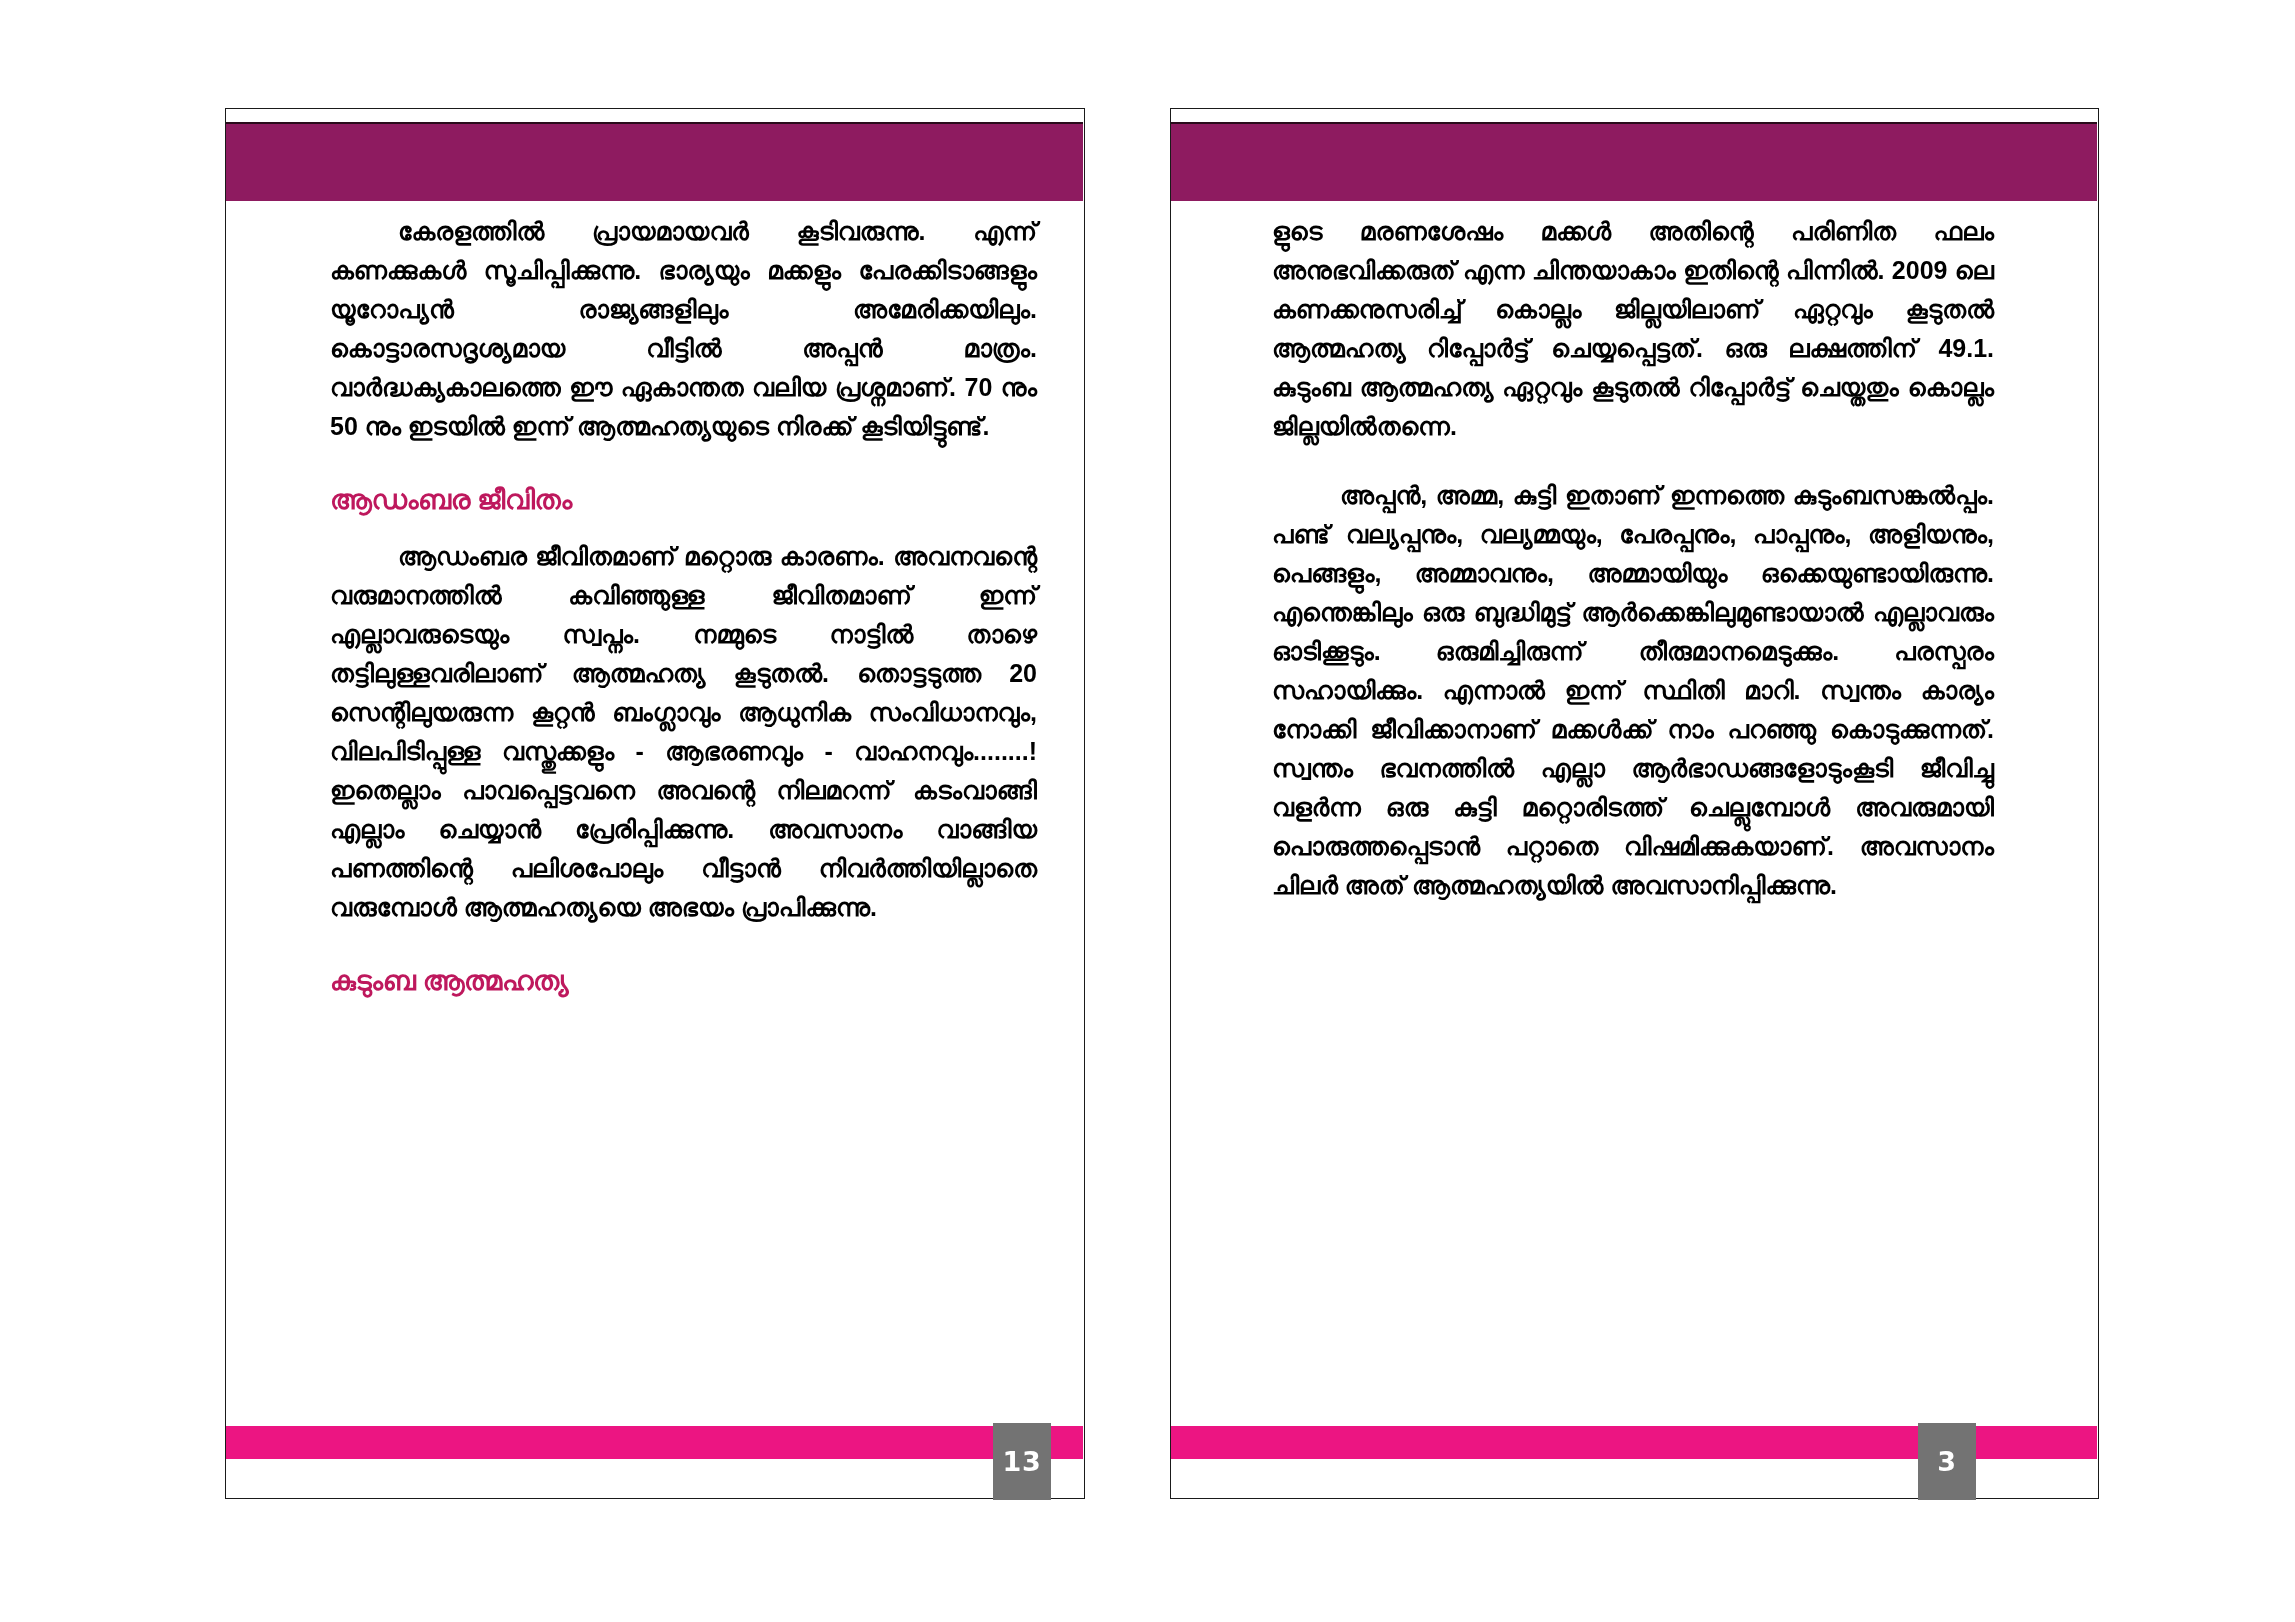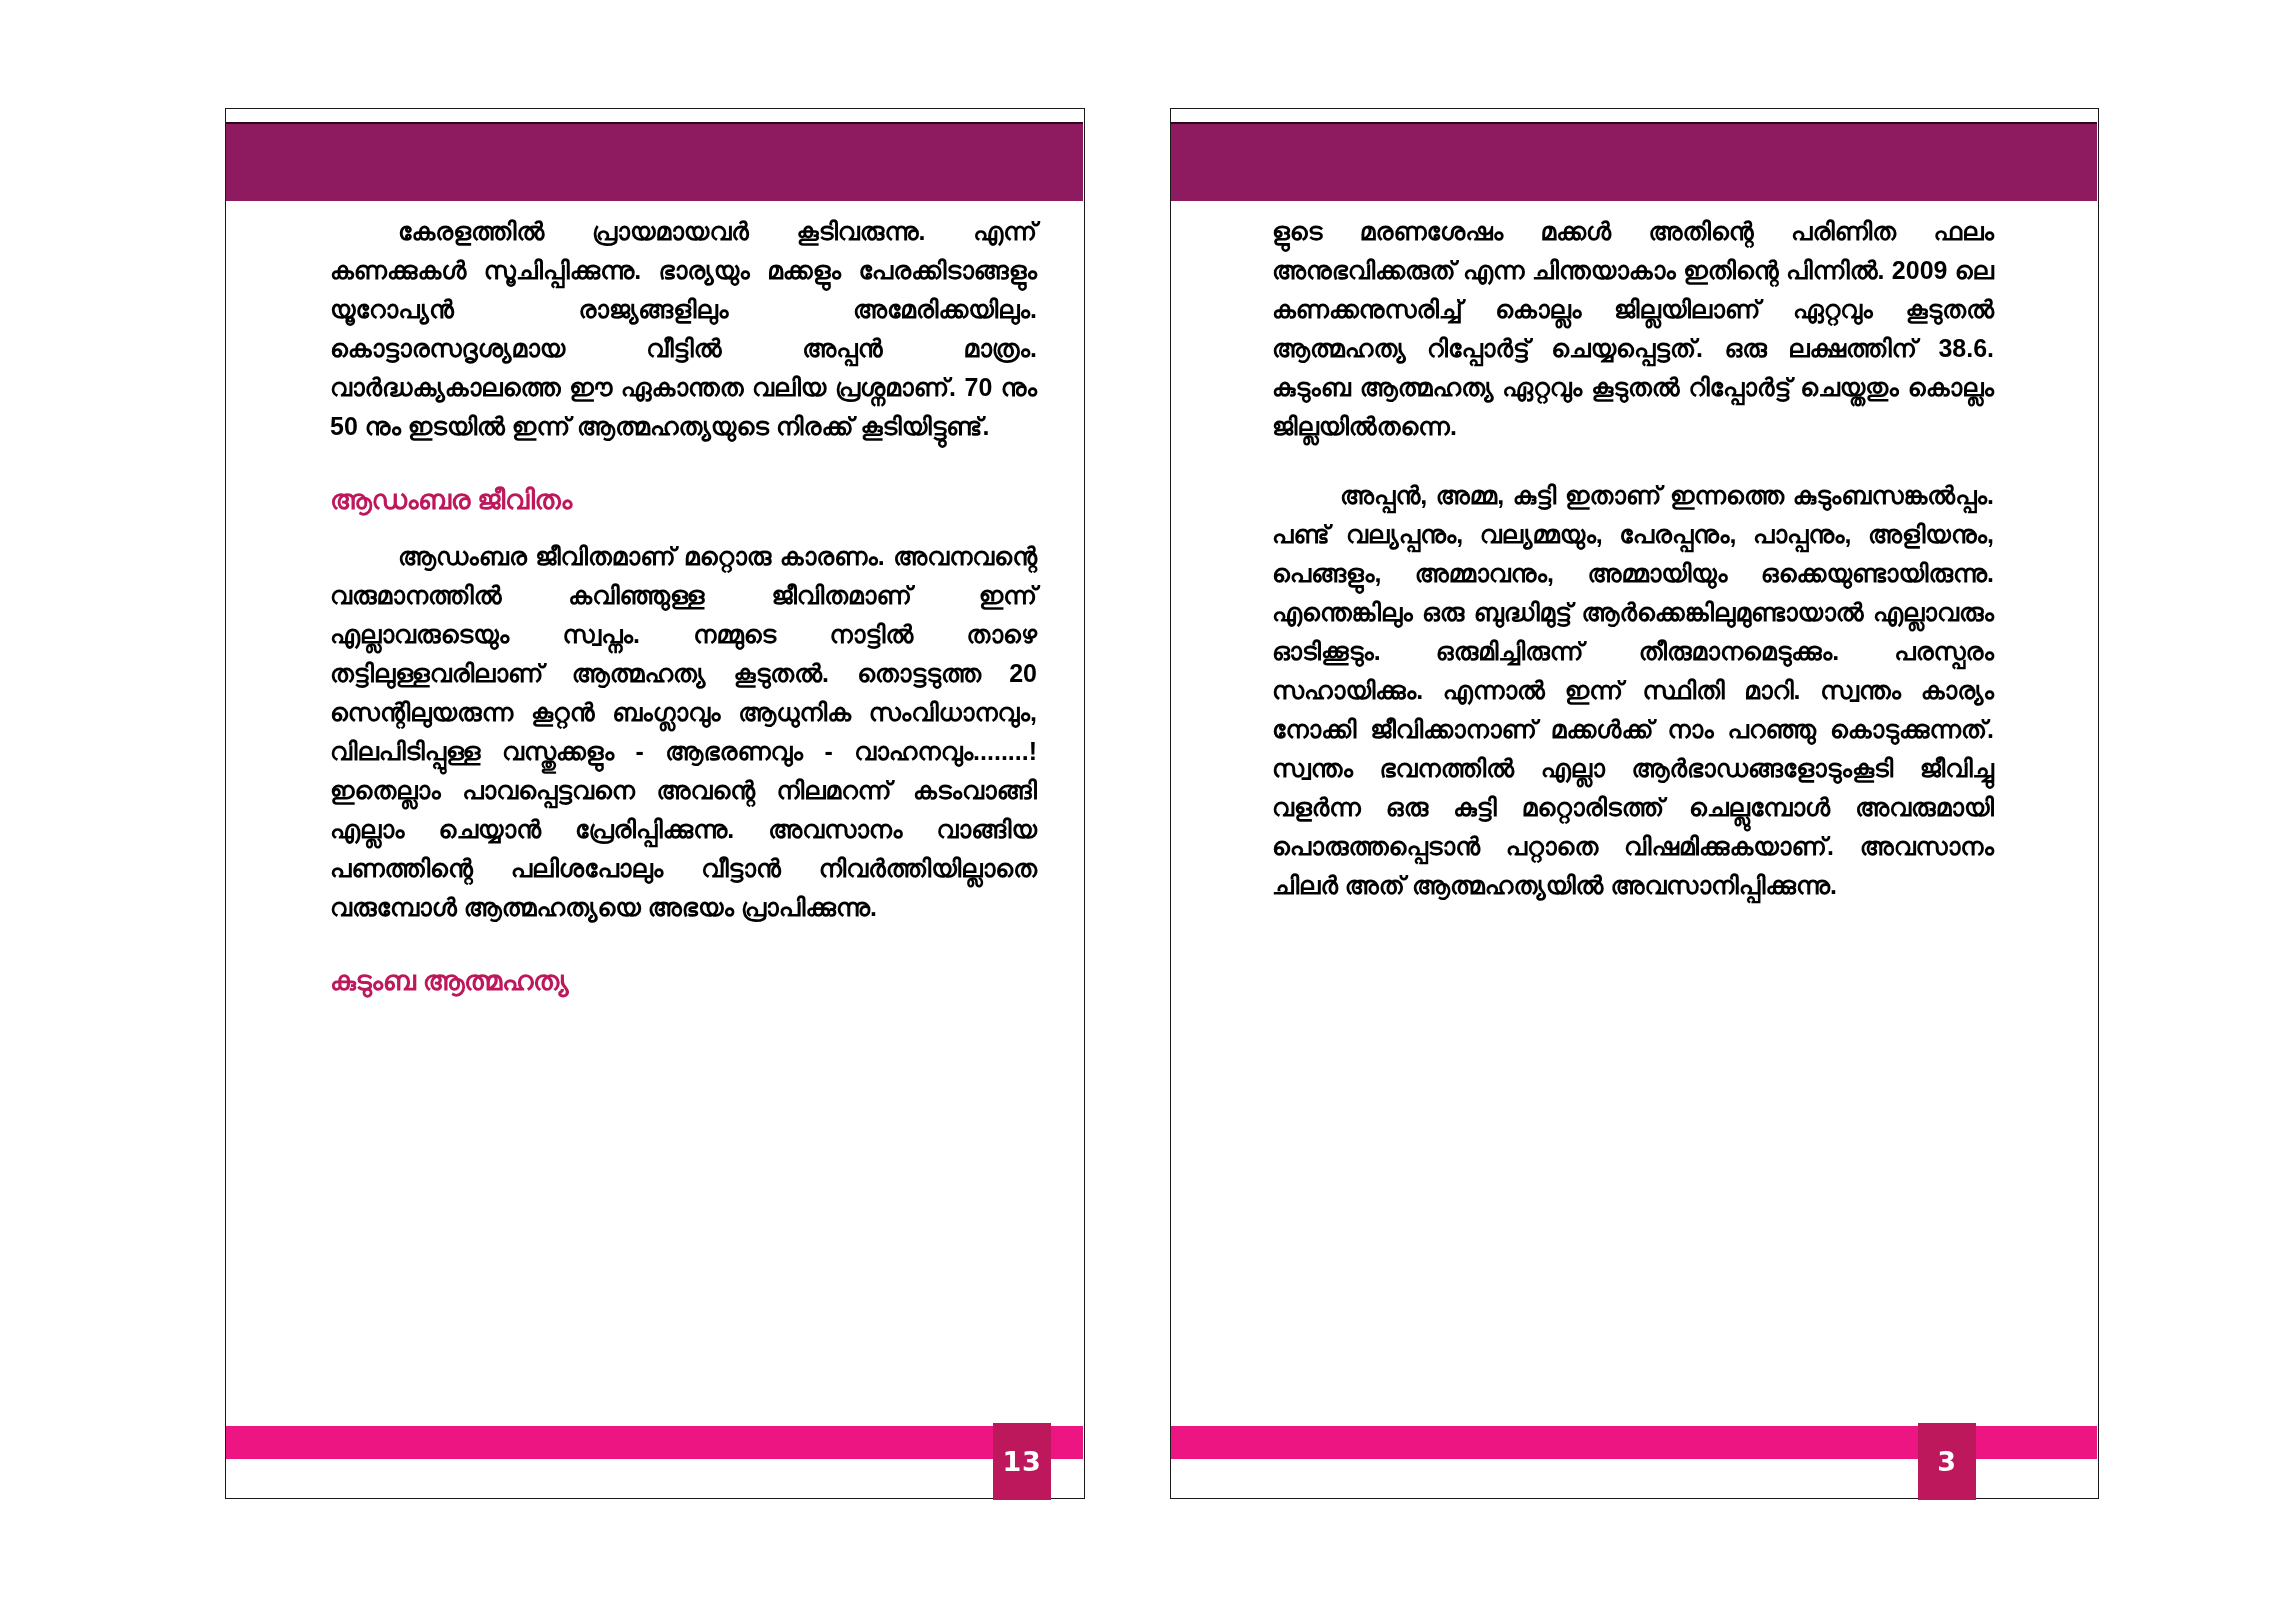--- a/index.html
+++ b/index.html
@@ -53,21 +53,21 @@
     background: #ec1582;
   }
   .bottom-band.left  { left: 226px;  top: 1426px; width: 857px; }
   .bottom-band.right { left: 1171px; top: 1426px; width: 926px; }
 
   
   .folio {
     position: absolute;
     width: 58px;
     height: 77px;
-    background: #be185d;
+    background: #737373;
     color: #ffffff;
     font-size: 27px;
     font-weight: bold;
     font-family: "DejaVu Sans", sans-serif;
     display: flex;
     align-items: center;
     justify-content: center;
     letter-spacing: 0.8px;
   }
   .folio.left  { left: 993px; top: 1423px; }
@@ -126,20 +126,20 @@
     <p class="section-head">കുടുംബ ആത്മഹത്യ</p>
 
   </div>
 
   <div class="page right"></div>
   <div class="top-band right"></div>
   <div class="bottom-band right"></div>
   <div class="folio right">3</div>
 
   <div class="col right">
-    <p class="para" style="text-indent:0">ളുടെ മരണശേഷം മക്കൾ അതിന്റെ പരിണിത ഫലം അനുഭവിക്കരുത് എന്ന ചിന്തയാകാം ഇതിന്റെ പിന്നിൽ. 2009 ലെ കണക്കനുസരിച്ച് കൊല്ലം ജില്ലയിലാണ് ഏറ്റവും കൂടുതൽ ആത്മഹത്യ റിപ്പോർട്ട് ചെയ്യപ്പെട്ടത്. ഒരു ലക്ഷത്തിന് 38.6. കുടുംബ ആത്മഹത്യ ഏറ്റവും കൂടുതൽ റിപ്പോർട്ട് ചെയ്തതും കൊല്ലം ജില്ലയിൽതന്നെ.</p>
+    <p class="para" style="text-indent:0">ളുടെ മരണശേഷം മക്കൾ അതിന്റെ പരിണിത ഫലം അനുഭവിക്കരുത് എന്ന ചിന്തയാകാം ഇതിന്റെ പിന്നിൽ. 2009 ലെ കണക്കനുസരിച്ച് കൊല്ലം ജില്ലയിലാണ് ഏറ്റവും കൂടുതൽ ആത്മഹത്യ റിപ്പോർട്ട് ചെയ്യപ്പെട്ടത്. ഒരു ലക്ഷത്തിന് 49.1. കുടുംബ ആത്മഹത്യ ഏറ്റവും കൂടുതൽ റിപ്പോർട്ട് ചെയ്തതും കൊല്ലം ജില്ലയിൽതന്നെ.</p>
 
     <p class="para">അപ്പൻ, അമ്മ, കുട്ടി ഇതാണ് ഇന്നത്തെ കുടുംബസങ്കൽപ്പം. പണ്ട് വല്യപ്പനും, വല്യമ്മയും, പേരപ്പനും, പാപ്പനും, അളിയനും, പെങ്ങളും, അമ്മാവനും, അമ്മായിയും ഒക്കെയുണ്ടായിരുന്നു. എന്തെങ്കിലും ഒരു ബുദ്ധിമുട്ട് ആർക്കെങ്കിലുമുണ്ടായാൽ എല്ലാവരും ഓടിക്കൂടും. ഒരുമിച്ചിരുന്ന് തീരുമാനമെടുക്കും. പരസ്പരം സഹായിക്കും. എന്നാൽ ഇന്ന് സ്ഥിതി മാറി. സ്വന്തം കാര്യം നോക്കി ജീവിക്കാനാണ് മക്കൾക്ക് നാം പറഞ്ഞു കൊടുക്കുന്നത്. സ്വന്തം ഭവനത്തിൽ എല്ലാ ആർഭാഡങ്ങളോടുംകൂടി ജീവിച്ചു വളർന്ന ഒരു കുട്ടി മറ്റൊരിടത്ത് ചെല്ലുമ്പോൾ അവരുമായി പൊരുത്തപ്പെടാൻ പറ്റാതെ വിഷമിക്കുകയാണ്. അവസാനം ചിലർ അത് ആത്മഹത്യയിൽ അവസാനിപ്പിക്കുന്നു.</p>
 
   </div>
 
 </div>
 
 
 </body></html>

